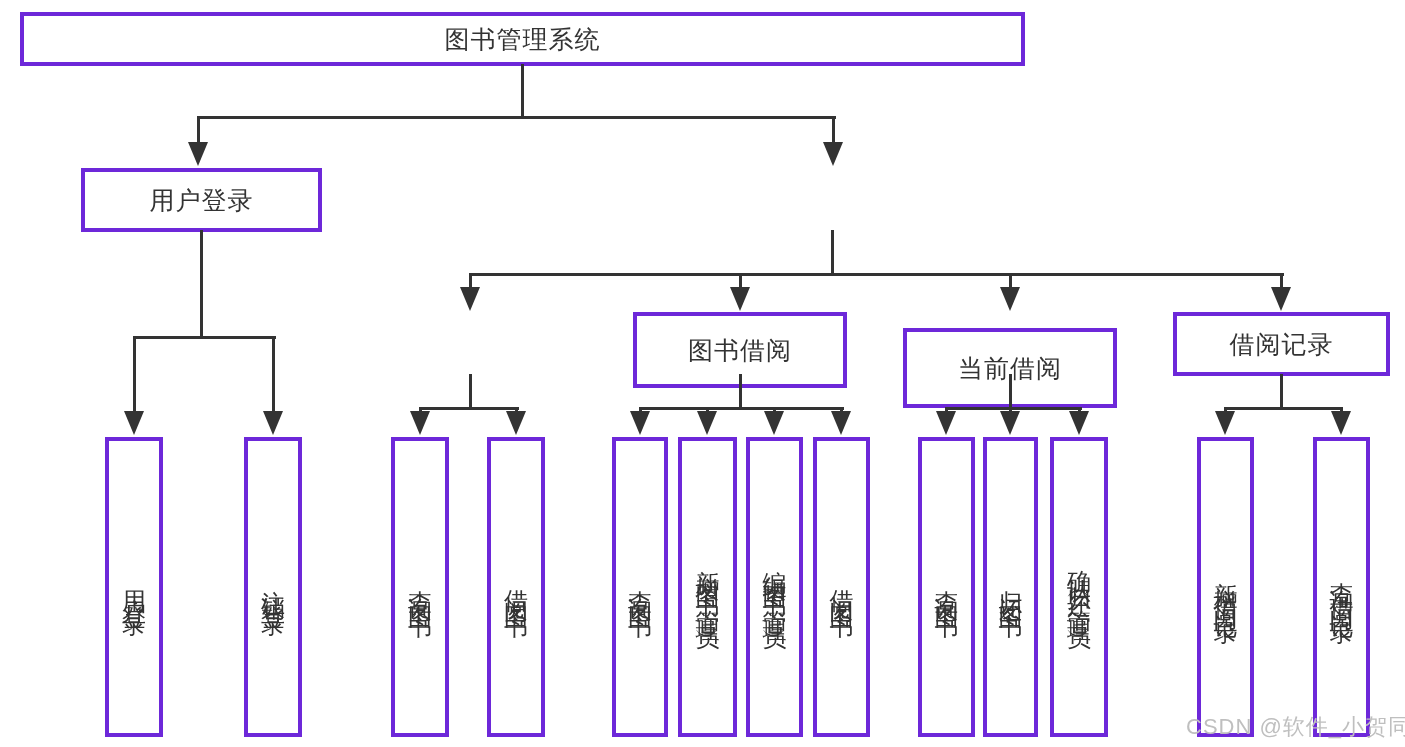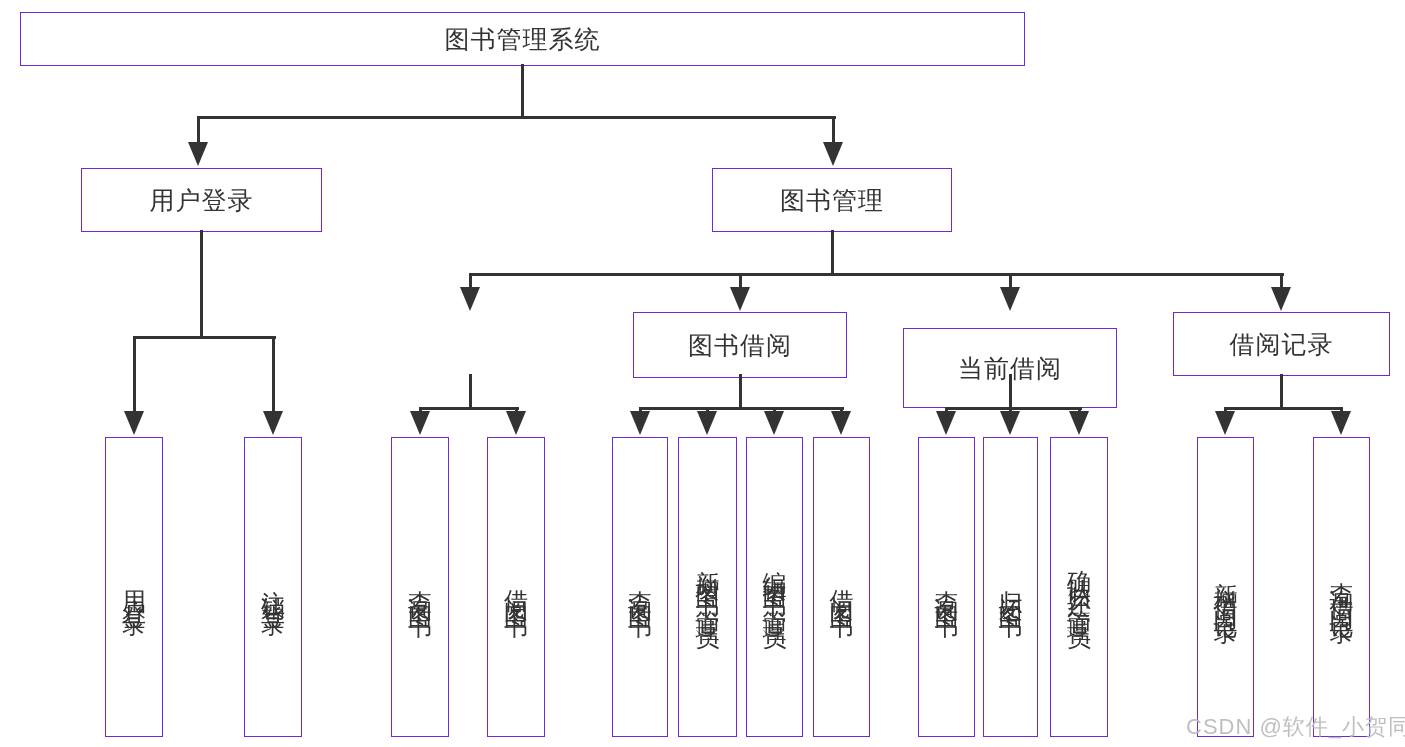--- a/index.html
+++ b/index.html
@@ -2,21 +2,21 @@
 <html><head>
 <meta charset="utf-8">
 <style>
   html,body{margin:0;padding:0;background:#ffffff;}
   .stage{
     position:relative;width:1405px;height:747px;background:#ffffff;overflow:hidden;
     font-family:"Liberation Sans","DejaVu Sans",sans-serif;
   }
   .box{
     position:absolute;box-sizing:border-box;
-    border:1px solid #6d28d9;background:#ffffff;
+    border:4px solid #6d28d9;background:#ffffff;
     display:flex;align-items:center;justify-content:center;
     color:#333333;font-size:25px;letter-spacing:1px;
   }
   .leaf{font-size:24px;}
   .vtext{
     writing-mode:vertical-rl;text-orientation:mixed;
     letter-spacing:8px;line-height:1;color:#333333;
   }
   .hl{position:absolute;height:3px;background:#333333;}
   .vl{position:absolute;width:3px;background:#333333;}
@@ -35,25 +35,22 @@
 
 <div class="stage">
 
   <div class="box" style="left:20px;top:12px;width:1005px;height:54px">
     <span>图书管理系统</span>
   </div>
 
   <div class="box" style="left:81px;top:168px;width:241px;height:64px">
     <span>用户登录</span>
   </div>
-  <div class="box" style="left:712px;top:168px;width:240px;height:64px">
-    <span>图书管理</span>
-  </div>
 
-  <div class="box" style="left:633px;top:312px;width:214px;height:66px">
+  <div class="box" style="left:633px;top:312px;width:214px;height:76px">
     <span>图书借阅</span>
   </div>
   <div class="box" style="left:903px;top:328px;width:214px;height:80px">
     <span>当前借阅</span>
   </div>
   <div class="box" style="left:1173px;top:312px;width:217px;height:64px">
     <span>借阅记录</span>
   </div>
 
   <div class="box leaf" style="left:105px;top:437px;width:58px;height:300px">

